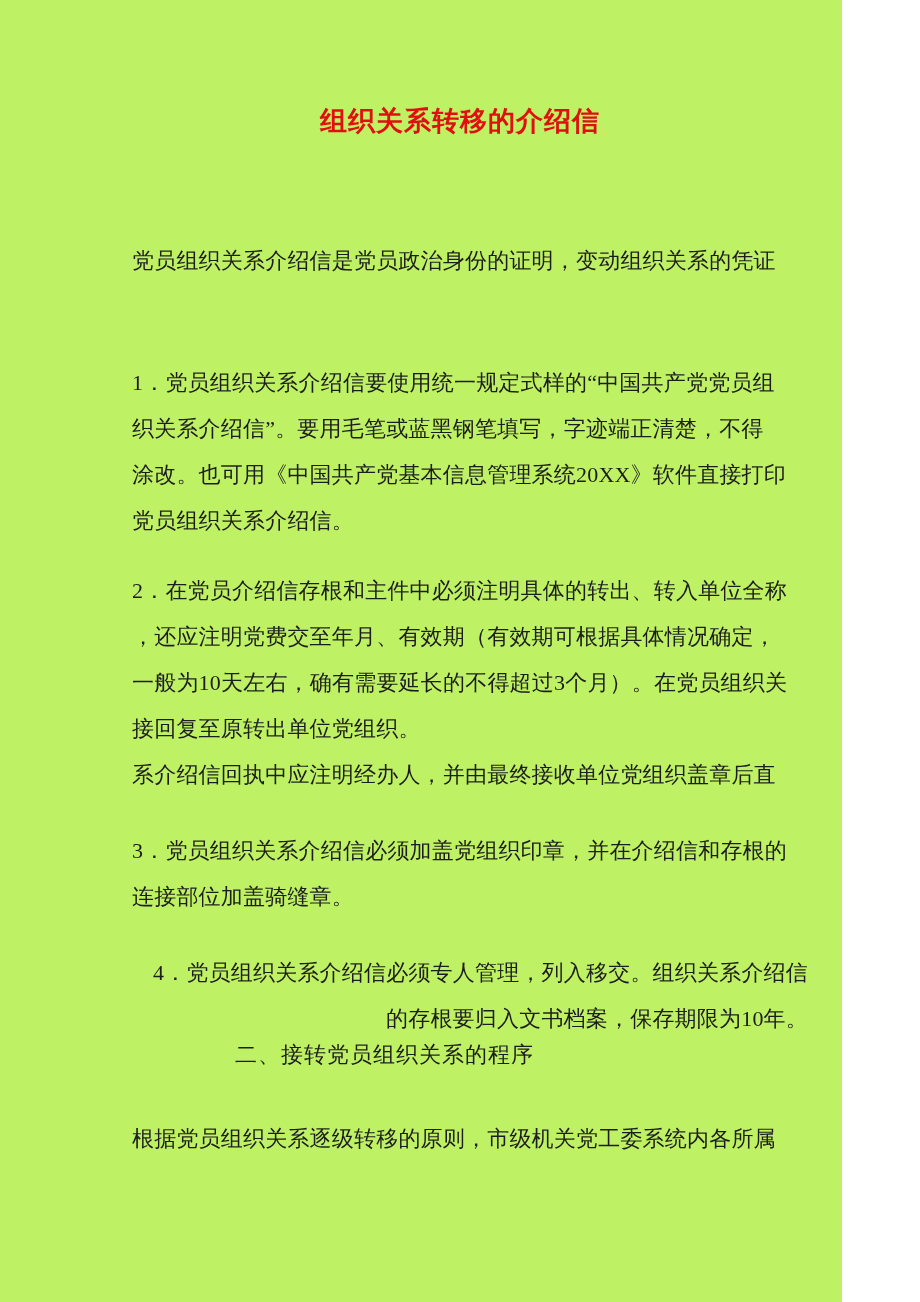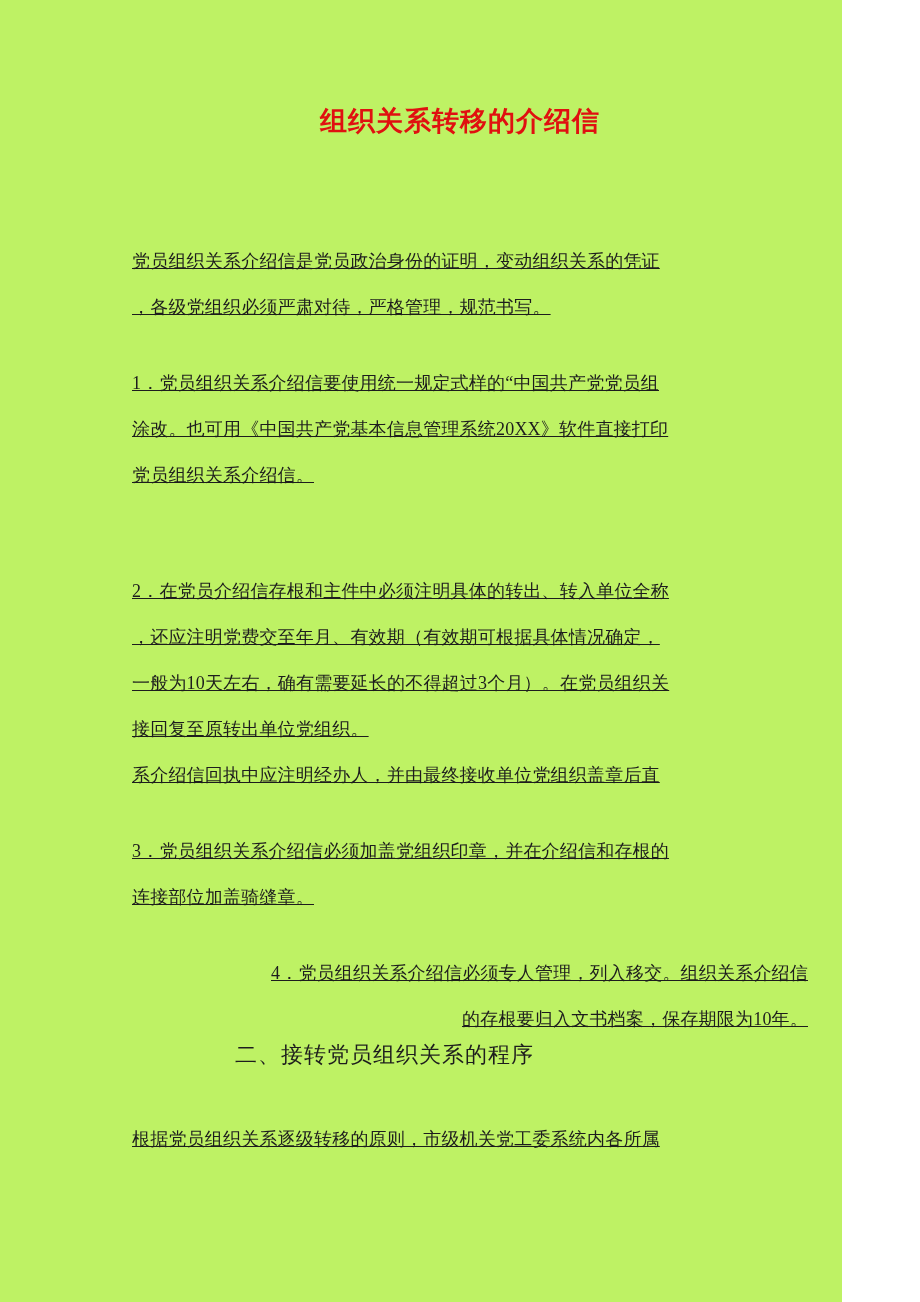--- a/index.html
+++ b/index.html
@@ -36,23 +36,22 @@
     line-height: 32px;
     white-space: nowrap;
     letter-spacing: 1px;
   }
   #heading1 { top: 157px; left: 231px; }
   #heading2 { top: 1039px; left: 235px; }
   .para {
     position: absolute;
     left: 132px;
     width: 676px;
-    font-size: 18px;
+    font-size: 22px;
     line-height: 46px;
-    text-decoration: underline;
   }
   #para-intro   { top: 238px; }
   #para-item1   { top: 360px; }
   #para-item2   { top: 568px; }
   #para-item3   { top: 828px; }
   #para-item4   { top: 950px; text-align: right; }
   #para-closing { top: 1116px; }
   .tline {
     white-space: nowrap;
     letter-spacing: 0.2px;
@@ -61,25 +60,25 @@
 </head>
 <body>
 
 <div class="page">
 
   <h1 class="doc-title">组织关系转移的介绍信</h1>
 
 
   <div class="para" id="para-intro">
       <div class="tline">党员组织关系介绍信是党员政治身份的证明，变动组织关系的凭证</div>
-      <div class="tline">，各级党组织必须严肃对待，严格管理，规范书写。</div>
     </div>
 
   <div class="para" id="para-item1">
       <div class="tline">1．党员组织关系介绍信要使用统一规定式样的“中国共产党党员组</div>
+      <div class="tline">织关系介绍信”。要用毛笔或蓝黑钢笔填写，字迹端正清楚，不得</div>
       <div class="tline">涂改。也可用《中国共产党基本信息管理系统20XX》软件直接打印</div>
       <div class="tline">党员组织关系介绍信。</div>
     </div>
 
   <div class="para" id="para-item2">
       <div class="tline">2．在党员介绍信存根和主件中必须注明具体的转出、转入单位全称</div>
       <div class="tline">，还应注明党费交至年月、有效期（有效期可根据具体情况确定，</div>
       <div class="tline">一般为10天左右，确有需要延长的不得超过3个月）。在党员组织关</div>
       <div class="tline">接回复至原转出单位党组织。</div>
       <div class="tline">系介绍信回执中应注明经办人，并由最终接收单位党组织盖章后直</div>

